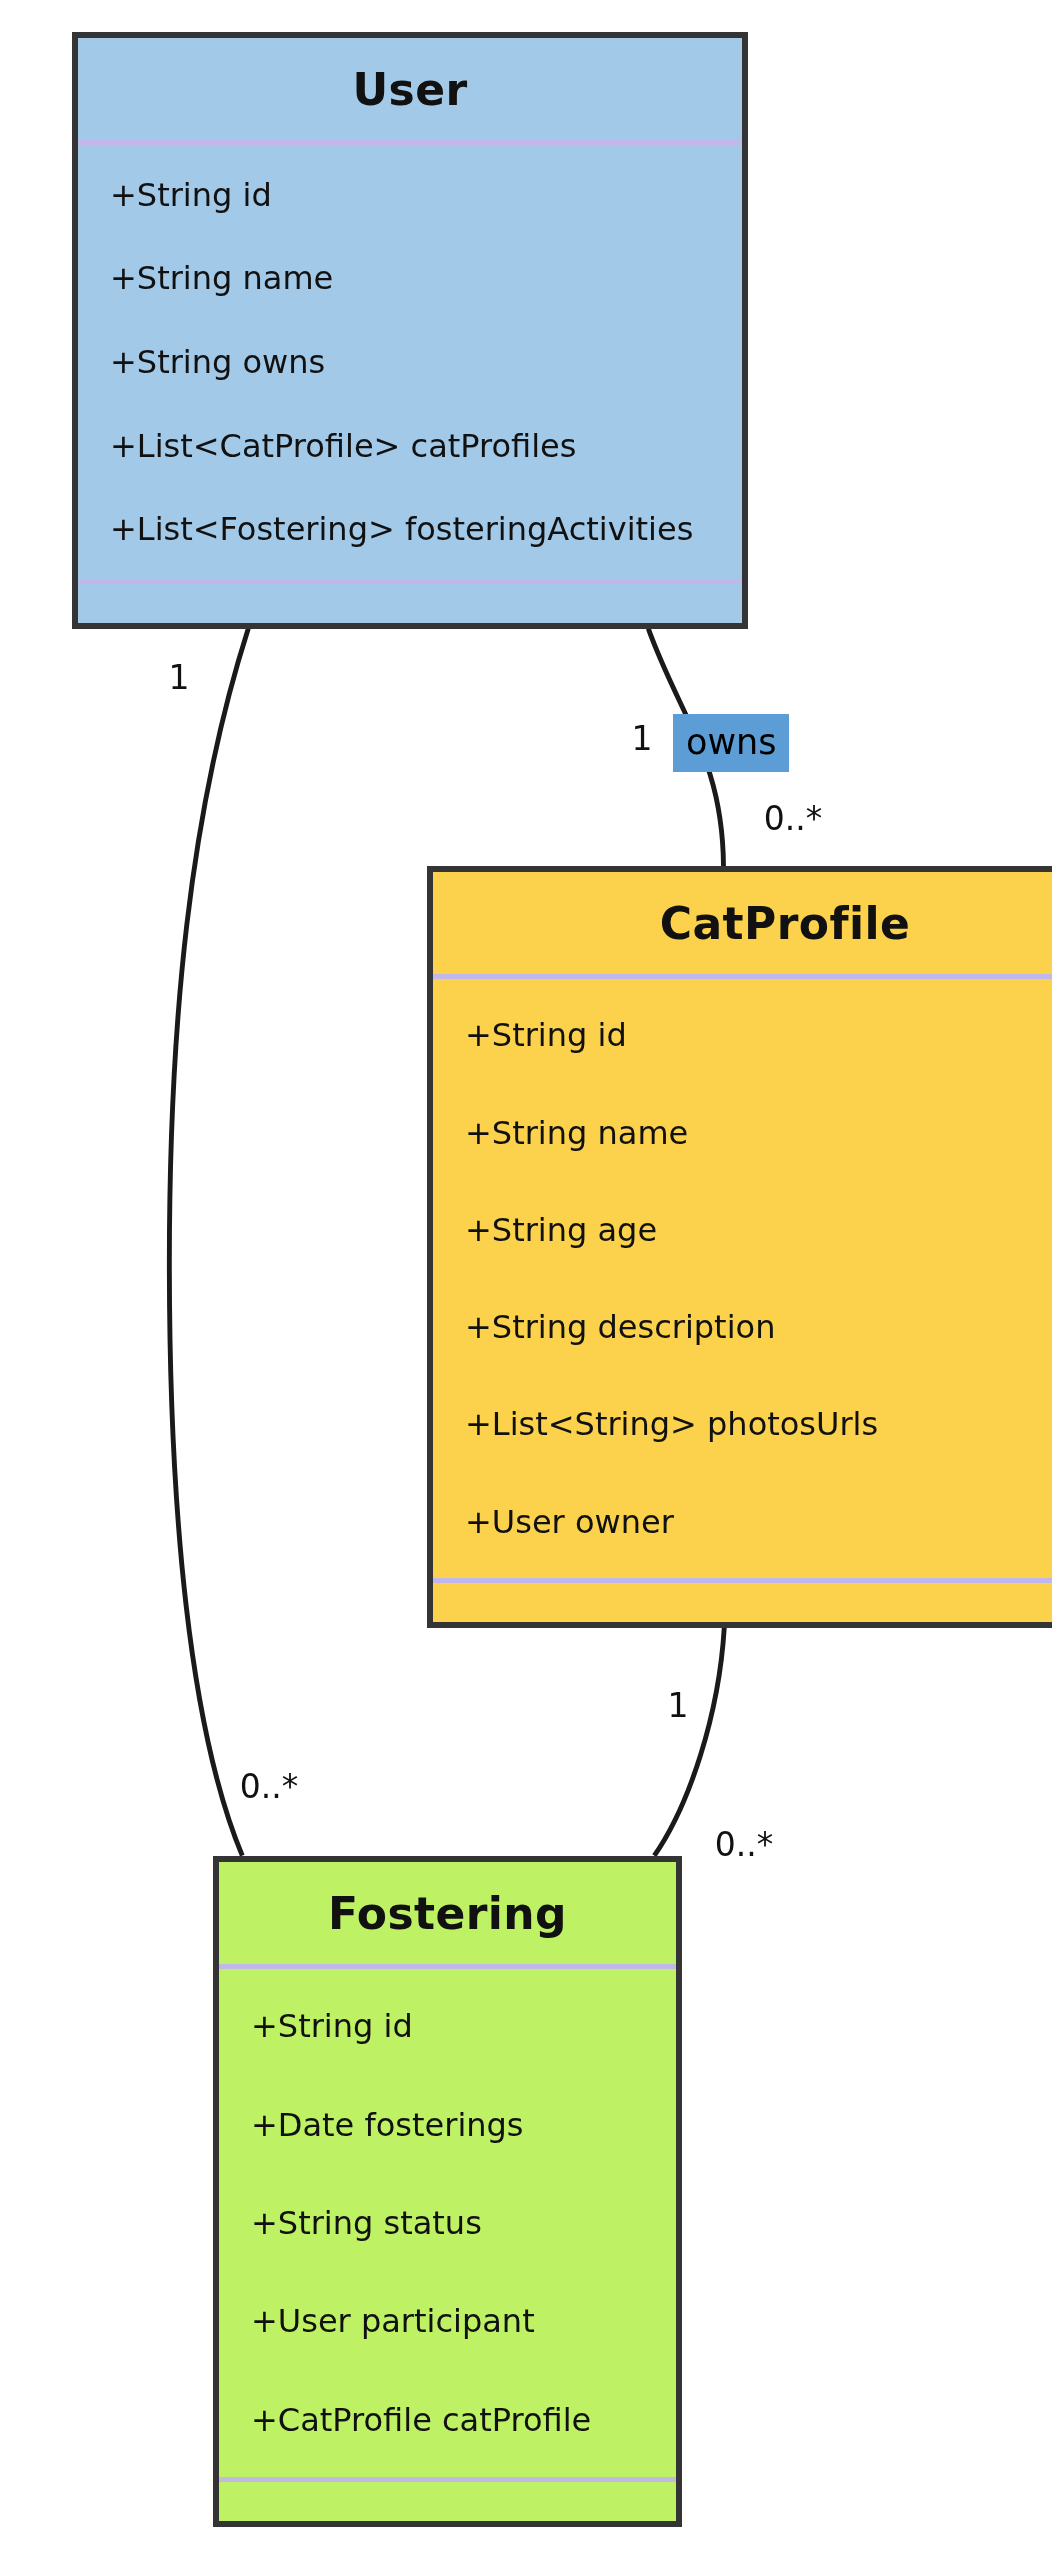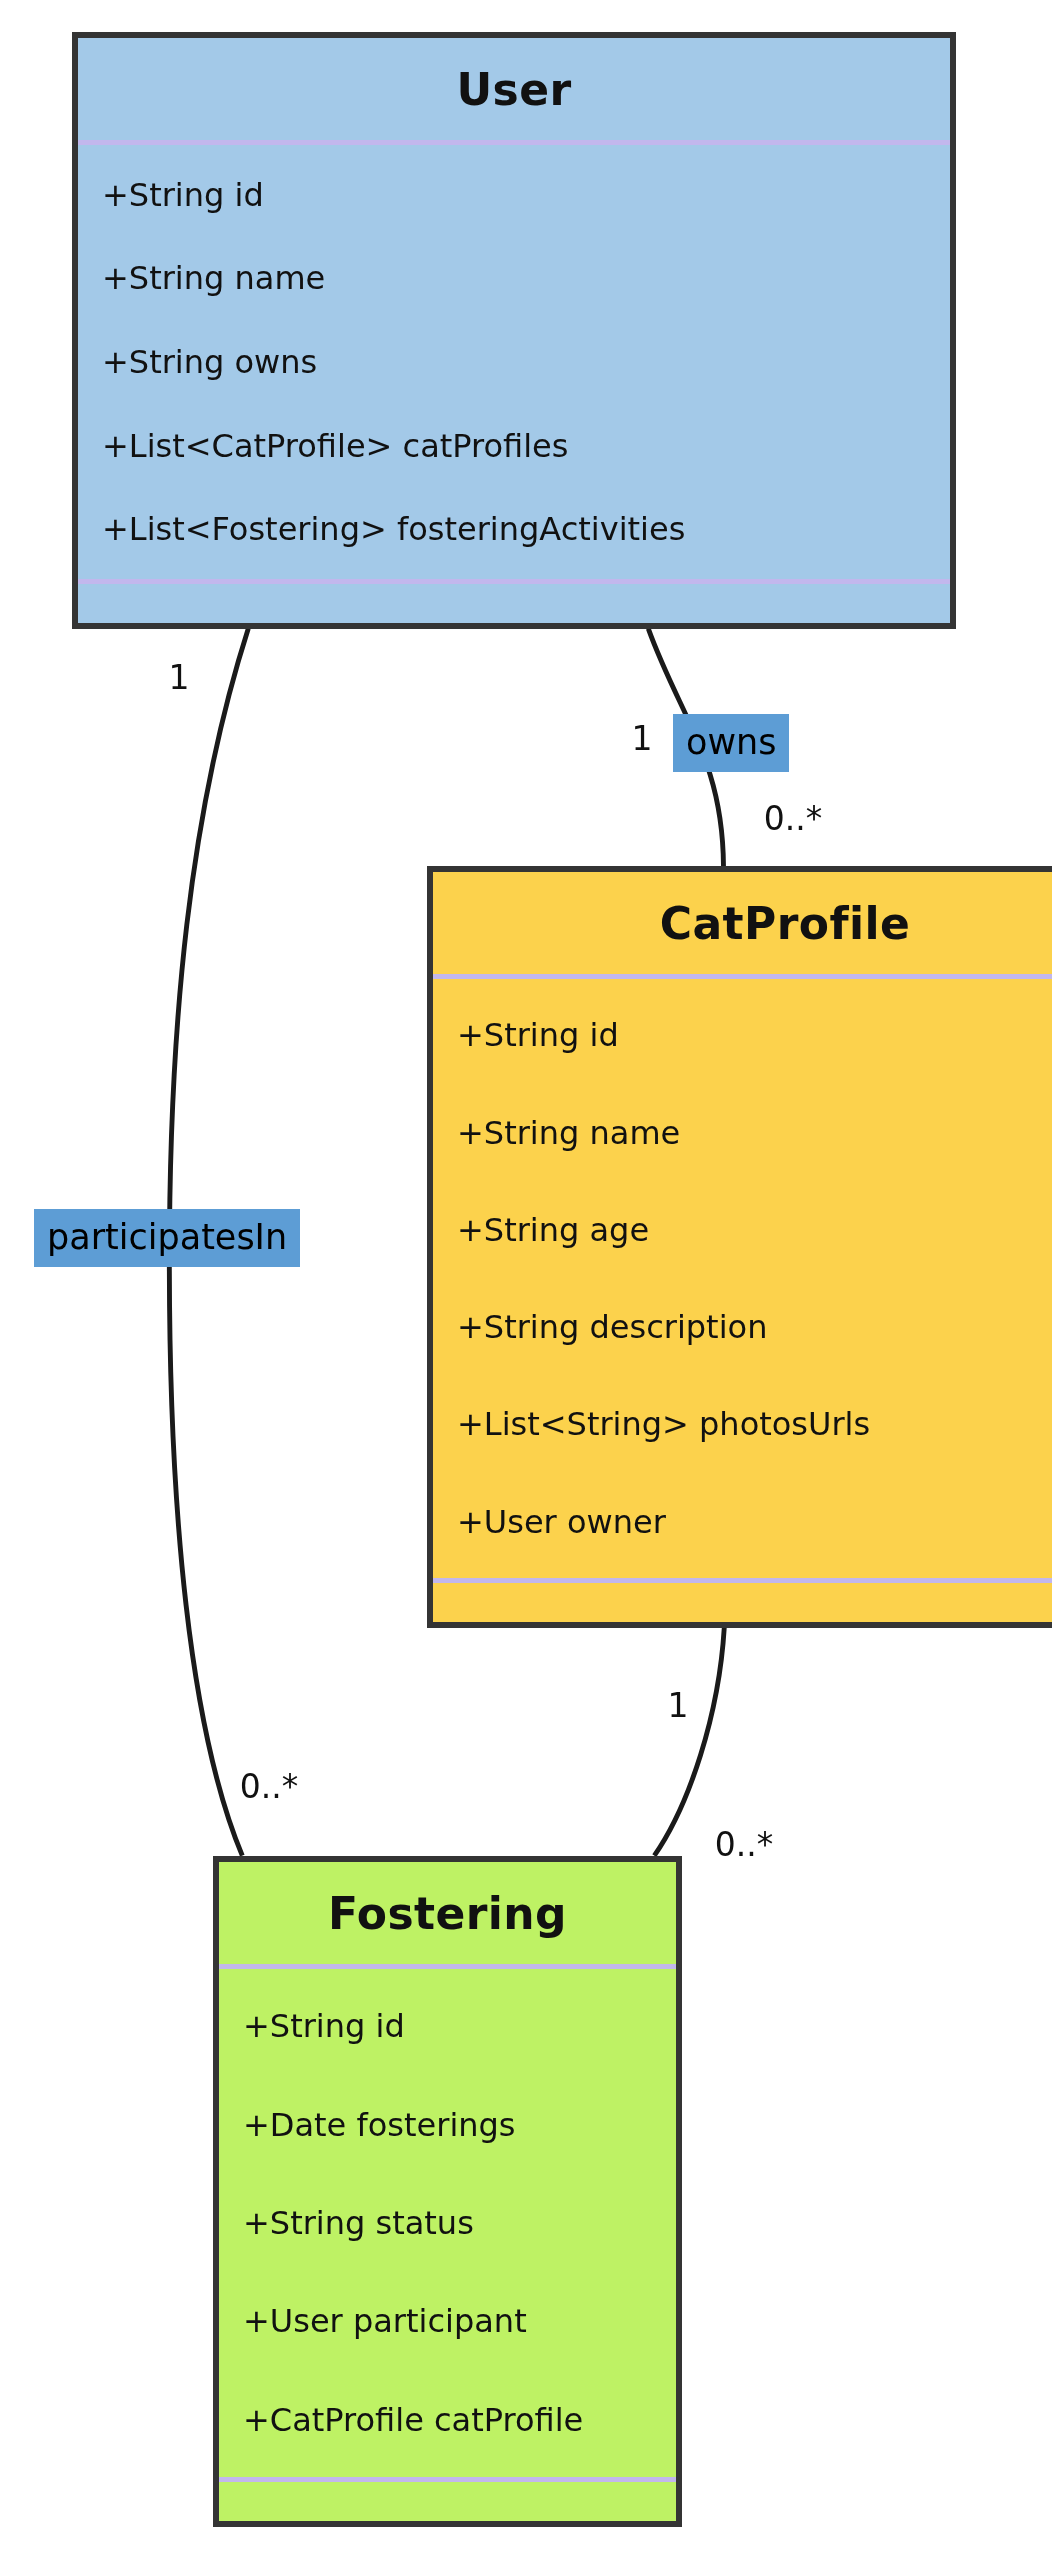--- a/index.html
+++ b/index.html
@@ -24,21 +24,21 @@
     stroke-width: 6.5;
   }
   .class-box {
     position: absolute;
     box-sizing: border-box;
     border: 6.8px solid #343434;
     display: flex;
     flex-direction: column;
     z-index: 3;
   }
-  .box-user      { left: 72px;  top: 32px;   width: 884px; height: 597px; background: #a3c9e8; }
+  .box-user      { left: 72px;  top: 32px;   width: 676px; height: 597px; background: #a3c9e8; }
   .box-cat       { left: 427px; top: 866px; width: 716px;  height: 762px; background: #fcd24c; }
   .box-fostering { left: 213px; top: 1856px; width: 469px;  height: 671px;  background: #bef264; }
   .class-title {
     flex: none;
     height: 102px;
     display: flex;
     align-items: center;
     justify-content: center;
     font-size: 44px;
     font-weight: 700;
@@ -54,20 +54,21 @@
     display: flex;
     flex-direction: column;
     padding: 7.5px 9px 7.5px 24px;
   }
   .attr {
     flex: 1;
     display: flex;
     align-items: center;
     font-size: 32px;
     white-space: nowrap;
+    margin-left: 8px;
   }
   .class-footer { flex: none; height: 39px; }
 
   .edge-label {
     position: absolute;
     background: #5d9dd5;
     color: #000000;
     font-size: 35px;
     line-height: 1.3;
     padding: 6px 13px;
@@ -98,21 +99,20 @@
 
 <div class="canvas">
 
   <svg class="edges" viewBox="0 0 1400 3426" xmlns="http://www.w3.org/2000/svg">
     <path d="M 862 836 C 905 955, 961 1010, 962 1152"></path>
     <path d="M 330 836 C 252 1080, 225 1360, 225 1680 C 225 2010, 252 2300, 322 2468"></path>
     <path d="M 963 2165 C 956 2280, 917 2400, 870 2468"></path>
   </svg>
 
   <div class="edge-label lbl-owns">owns</div>
-  <div class="edge-label lbl-participatesin">participatesIn</div>
 
   <div class="mult m-owns-1">1</div>
   <div class="mult m-owns-n">0..*</div>
   <div class="mult m-part-1">1</div>
   <div class="mult m-part-n">0..*</div>
   <div class="mult m-incl-1">1</div>
   <div class="mult m-incl-n">0..*</div>
 
   <div class="class-box box-user">
     <div class="class-title">User</div>

